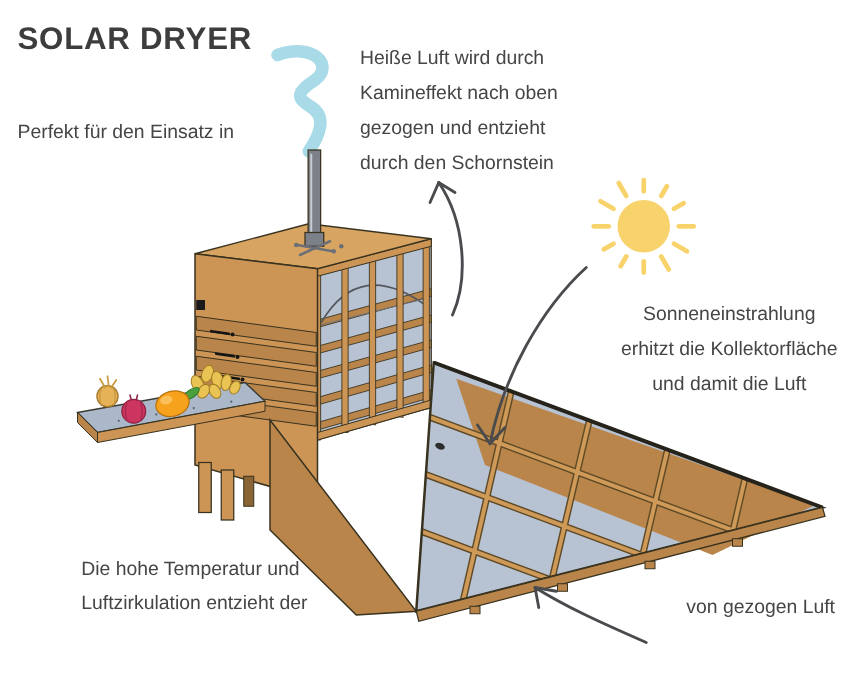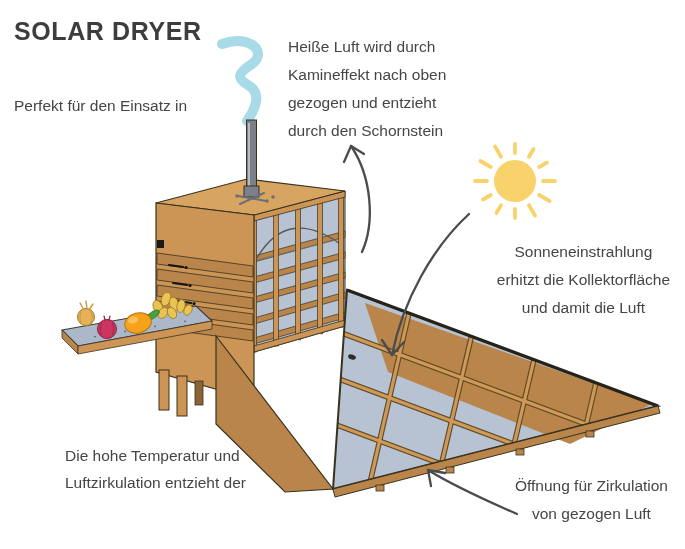--- a/index.html
+++ b/index.html
@@ -243,17 +243,16 @@
     <span>erhitzt die Kollektorfläche</span>
     <span>und damit die Luft</span>
   </div>
 
   <div class="tblock drawer-note">
     <span>Die hohe Temperatur und</span>
     <span>Luftzirkulation entzieht der</span>
   </div>
 
   <div class="tblock right coldair-note">
-    <span>Öffnung für Zirkulation</span>
     <span>von gezogen Luft</span>
   </div>
 
 </div>
 
 </body></html>

